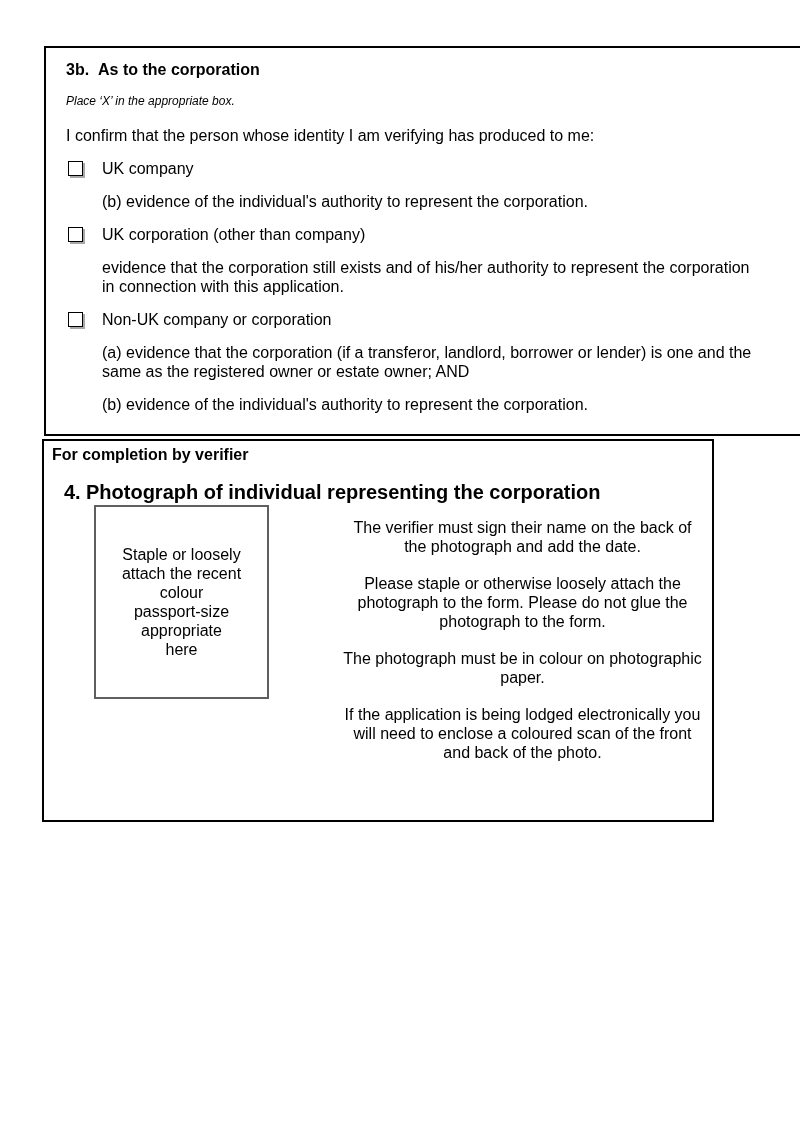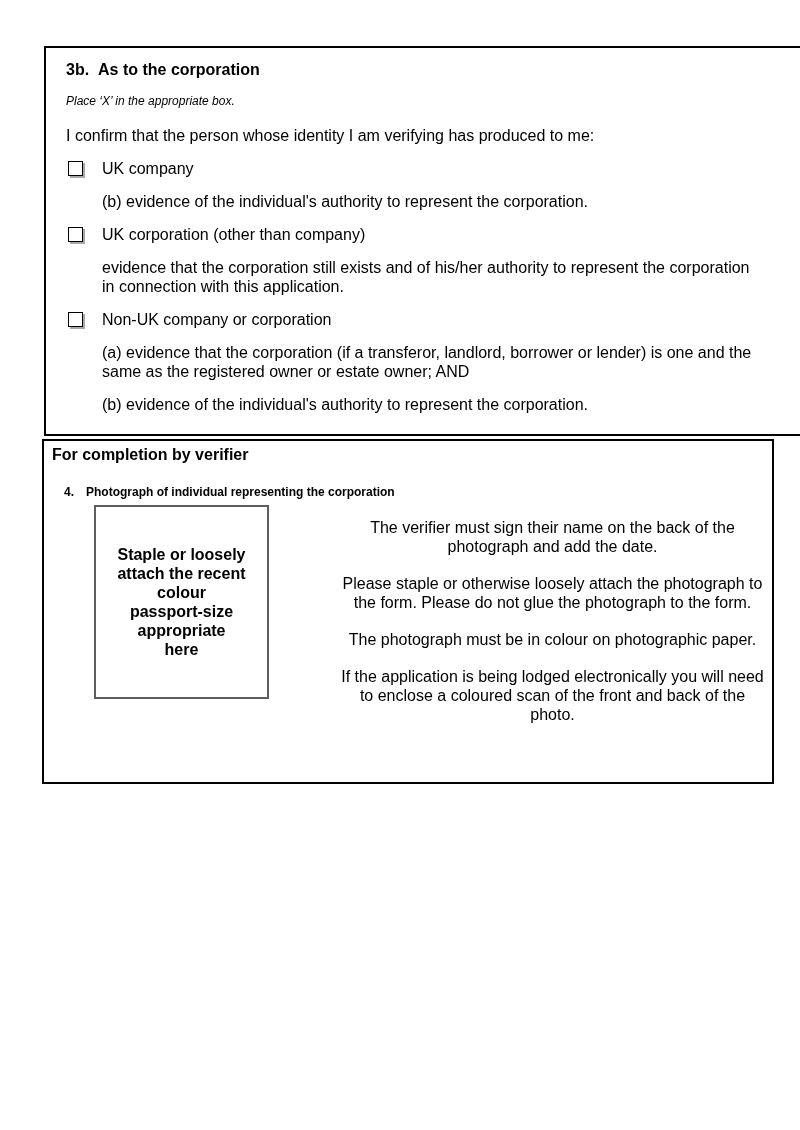--- a/index.html
+++ b/index.html
@@ -11,50 +11,50 @@
     font-size: 16px;
     overflow: hidden;
   }
   .box1 {
     width: 800px;
     margin: 46px 0 0 44px;
     border: 2px solid #000;
     padding: 13px 10px 6px 20px;
   }
   .box2 {
-    width: 732px;
+    width: 672px;
     margin: 3px 0 0 42px;
     border: 2px solid #000;
     padding: 5px 8px 0 6px;
   }
   .h3b { font-weight: bold; font-size: 16px; line-height: 18px; margin-bottom: 15px; }
   .num { display: inline-block; width: 32px; }
   .note { font-style: italic; font-size: 12px; line-height: 15px; margin-bottom: 17px; }
   .intro { line-height: 19px; margin-bottom: 14px; }
   .opt-row { display: flex; align-items: center; line-height: 19px; margin-bottom: 14px; }
   .cb {
     flex: none;
     width: 15px; height: 15px;
     background: #fff;
     border: 1px solid #000;
     box-shadow: 2px 2px 0 #a8a8a8;
     margin: 1px 19px 2px 2px;
   }
   .detail { margin: 0 0 14px 36px; line-height: 19px; max-width: 660px; }
   .verifier-h { font-weight: bold; font-size: 16px; line-height: 18px; padding-left: 2px; margin-bottom: 19px; }
-  .h4 { font-weight: bold; font-size: 12px; line-height: 18px; margin: 0 0 4px 14px; }
+  .h4 { font-weight: bold; font-size: 20px; line-height: 18px; margin: 0 0 4px 14px; }
   .num4 { display: inline-block; width: 22px; }
   .photo-row { display: flex; align-items: flex-start; margin-left: 44px; padding-bottom: 42px; }
   .photo-box {
     flex: none;
     width: 175px; height: 194px;
     border: 2px solid #5f5f5f;
     display: flex; flex-direction: column; justify-content: center;
     text-align: center;
-    font-weight: bold;
+    font-weight: normal;
     line-height: 19px;
   }
   .instr { margin-left: 72px; width: 436px; padding-top: 13px; }
   .instr p { line-height: 19px; margin-bottom: 18px; text-align: center; }
   .instr p:last-child { margin-bottom: 16px; }
 </style>
 </head>
 <body>
 
 <div class="box1">

